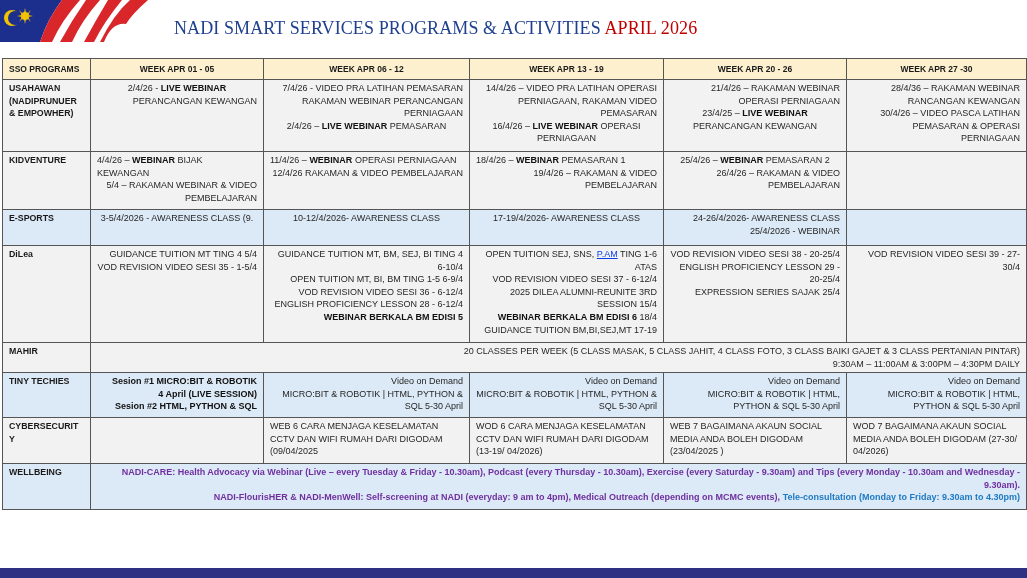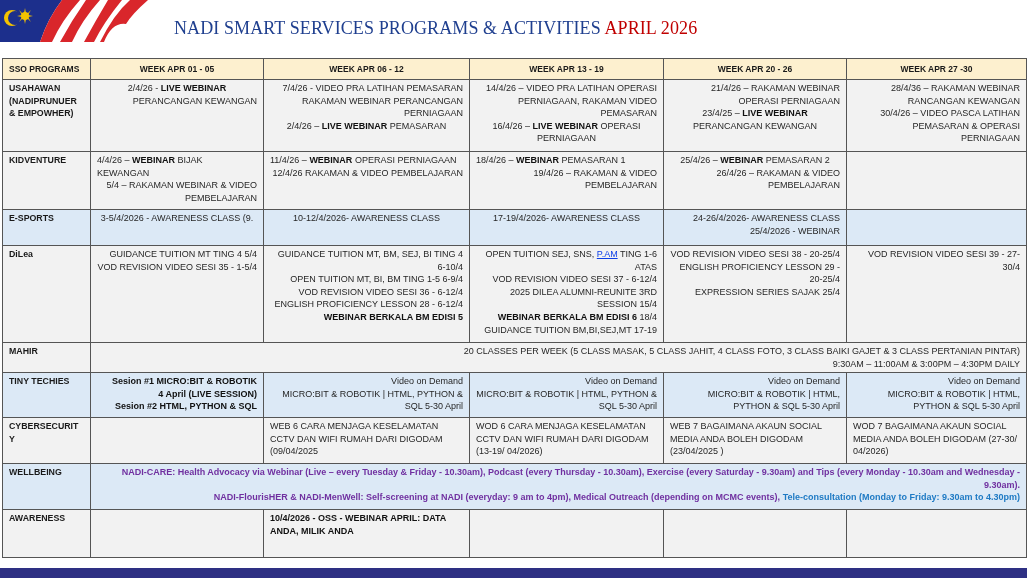--- a/index.html
+++ b/index.html
@@ -224,24 +224,16 @@
     </tr>
 
     <tr class="blue" style="height:46px">
       <td class="prog">WELLBEING</td>
       <td class="c" colspan="5">
         <span class="line purple">NADI-CARE: Health Advocacy via Webinar (Live – every Tuesday &amp; Friday - 10.30am), Podcast (every Thursday - 10.30am), Exercise (every Saturday - 9.30am) and Tips (every Monday - 10.30am and Wednesday - 9.30am).</span>
         <span class="line"><span class="purple">NADI-FlourisHER &amp; NADI-MenWell: Self-screening at NADI (everyday: 9 am to 4pm), Medical Outreach (depending on MCMC events), </span><span class="teal">Tele-consultation (Monday to Friday: 9.30am to 4.30pm)</span></span>
       </td>
     </tr>
 
-    <tr class="grey" style="height:48px">
-      <td class="prog">AWARENESS</td>
-      <td></td>
-      <td class="l"><b>10/4/2026 - OSS - WEBINAR APRIL: DATA ANDA, MILIK ANDA</b></td>
-      <td></td>
-      <td></td>
-      <td></td>
-    </tr>
   </tbody>
 </table>
 
 <div class="footer-bar"></div>
 
 </body></html>

